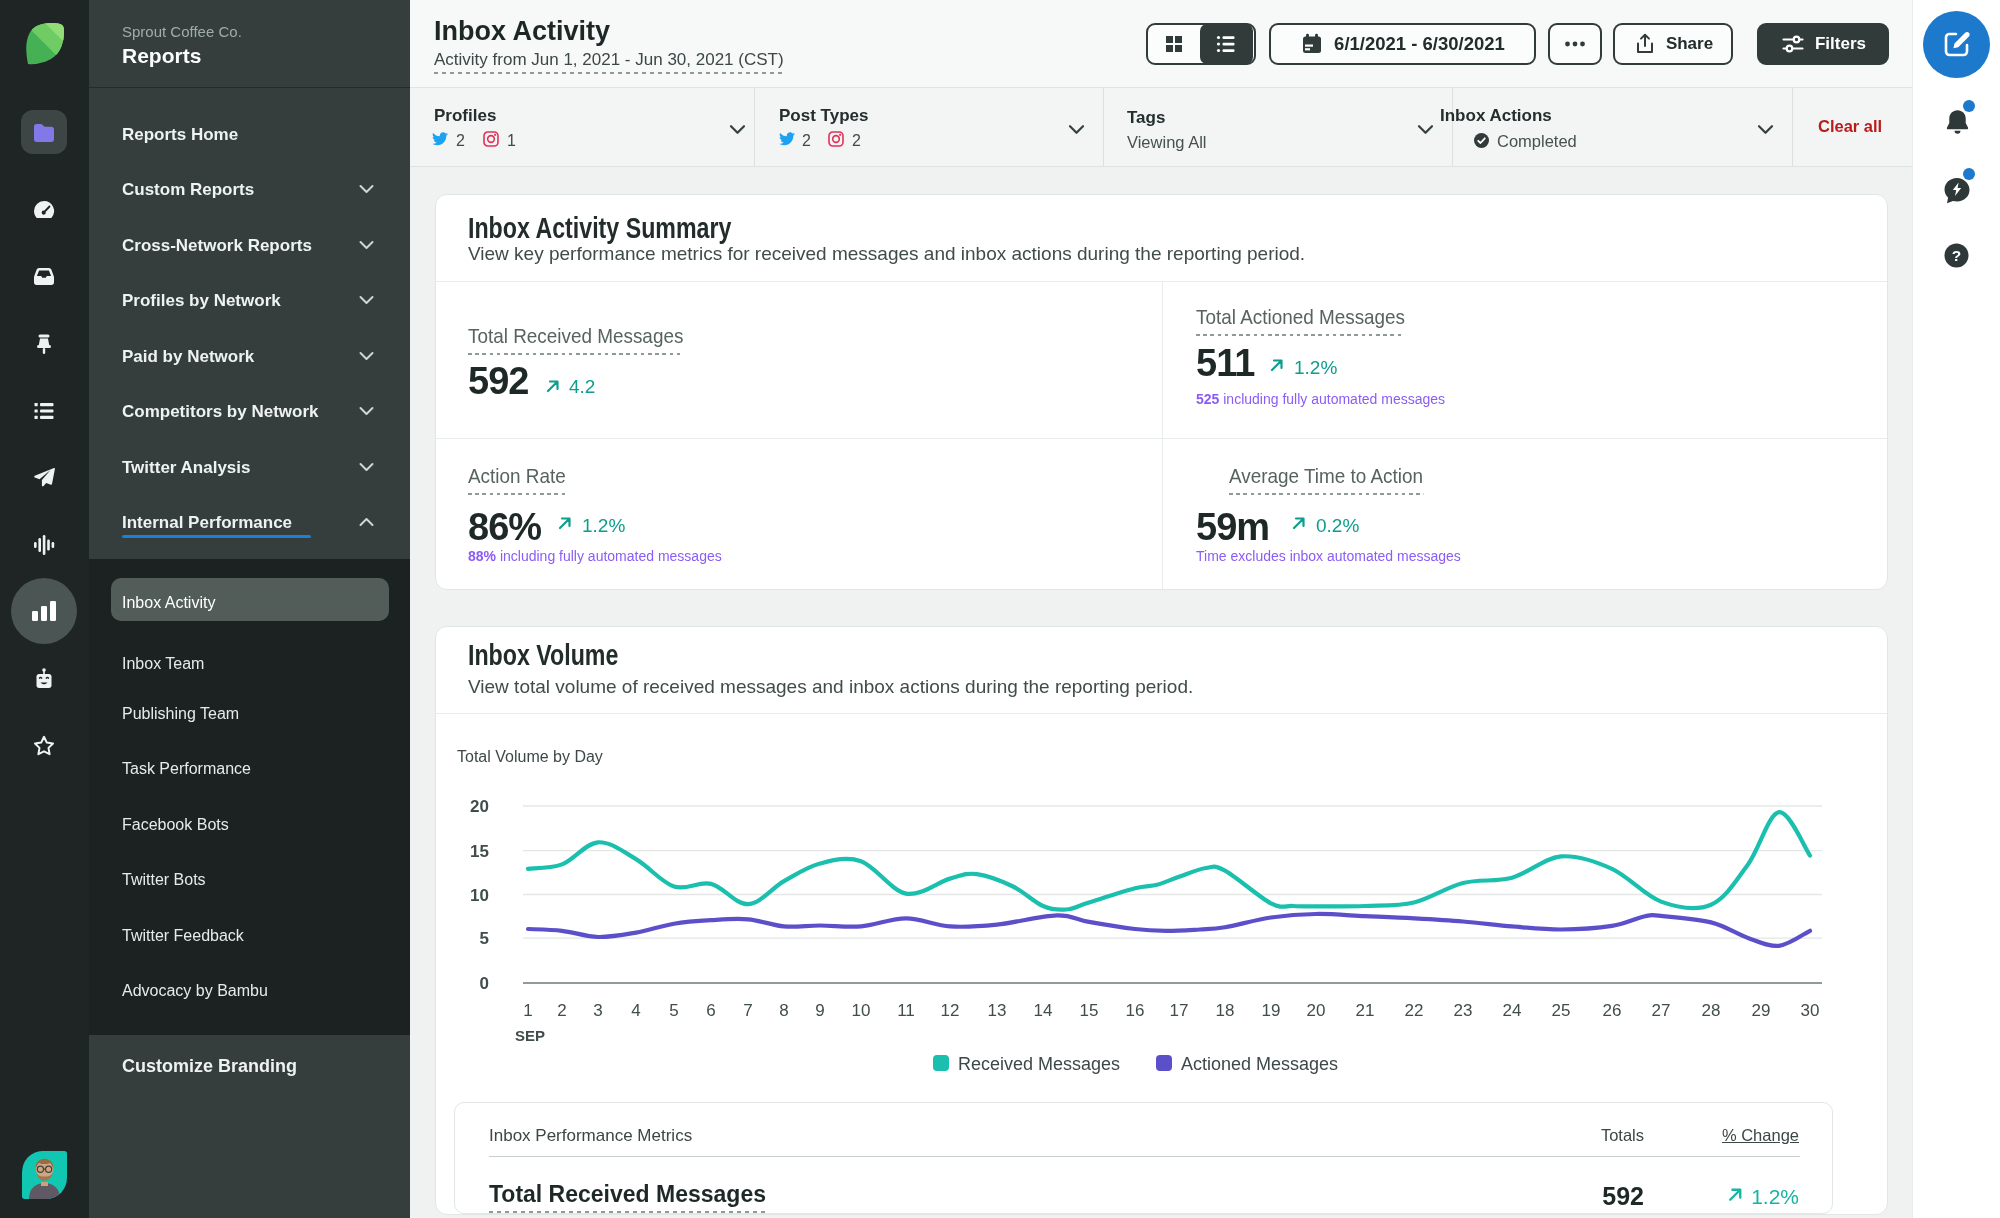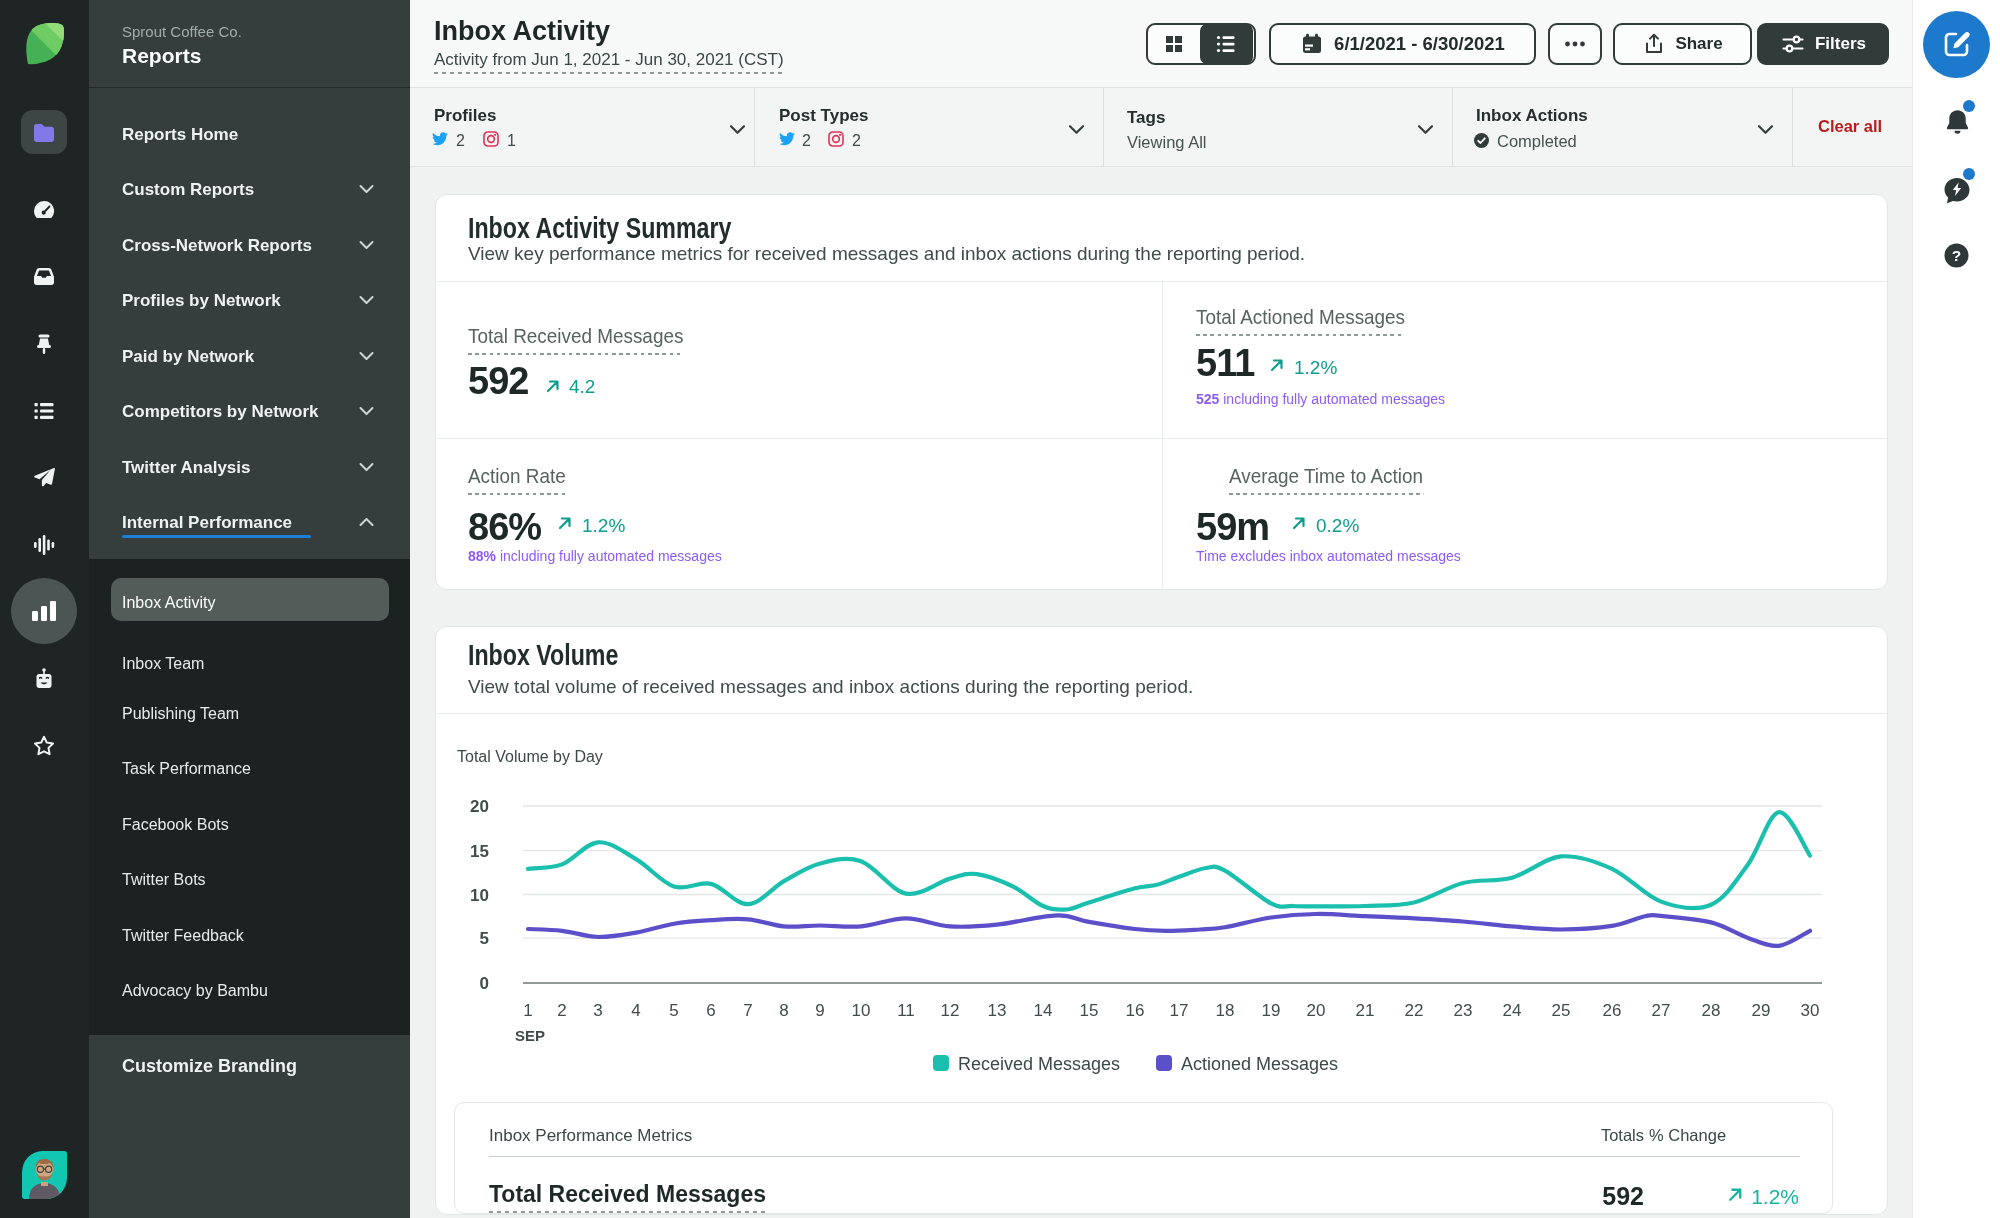--- a/index.html
+++ b/index.html
@@ -87,21 +87,21 @@
 <div class="fdiv" style="left:1452px;"></div>
 <div class="fdiv" style="left:1792px;"></div>
 <div class="flabel" style="left:434px; top:106px;">Profiles</div>
 <div class="fcount" style="left:456px; top:132px;">2</div>
 <div class="fcount" style="left:507px; top:132px;">1</div>
 <div class="flabel" style="left:779px; top:106px;">Post Types</div>
 <div class="fcount" style="left:802px; top:132px;">2</div>
 <div class="fcount" style="left:852px; top:132px;">2</div>
 <div class="flabel" style="left:1127px; top:108px;">Tags</div>
 <div class="fsub" style="left:1127px; top:133px;">Viewing All</div>
-<div class="flabel" style="left:1476px; top:106px;text-align:center;">Inbox Actions</div>
+<div class="flabel" style="left:1440px; top:106px;text-align:center;">Inbox Actions</div>
 <div class="fsub" style="left:1497px; top:132px;">Completed</div>
 <div class="abs" style="left:1818px; top:117px; font-size:16.5px; font-weight:600; color:#b91c1c;">Clear all</div>
 
 <div class="card" id="sumcard" style="left:435px; top:194px; width:1453px; height:396px;"></div>
 <div class="abs" style="left:468px; top:212px;"><span class="h2">Inbox Activity Summary</span></div>
 <div class="abs subtext" style="left:468px; top:243px;">View key performance metrics for received messages and inbox actions during the reporting period.</div>
 <div class="abs" style="left:436px; top:281px; width:1451px; height:1px; background:#e8ecea;"></div>
 <div class="abs" style="left:1162px; top:282px; width:1px; height:307px; background:#e8ecea;"></div>
 <div class="abs" style="left:436px; top:438px; width:726px; height:1px; background:#e8ecea;"></div>
 <div class="abs" style="left:1163px; top:438px; width:724px; height:1px; background:#e8ecea;"></div>
@@ -170,21 +170,21 @@
 </div>
 <div class="btn" style="left:1548px; width:54px;">
   <svg width="26" height="26" viewBox="0 0 26 26">
       <g fill="#313b3a">
         <circle cx="5.5" cy="13" r="2.4"></circle>
         <circle cx="13" cy="13" r="2.4"></circle>
         <circle cx="20.5" cy="13" r="2.4"></circle>
       </g>
     </svg>
 </div>
-<div class="btn" style="left:1613px; width:139px;">
+<div class="btn" style="left:1613px; width:120px;">
   <svg width="24" height="24" viewBox="0 0 24 24" style="margin-right:9px;" fill="none" stroke="#313b3a" stroke-width="2" stroke-linecap="round" stroke-linejoin="round">
       <path d="M5 11.5v8.5h14v-8.5"></path>
       <path d="M12 14V3.2"></path>
       <path d="M8 6.6 12 2.8 16 6.6"></path>
     </svg>
   <span class="btxt">Share</span>
 </div>
 <div class="btn dark" style="left:1757px; width:132px;">
   <svg width="26" height="26" viewBox="0 0 26 26" style="margin-right:9px;" stroke="#fff" stroke-width="2.2" stroke-linecap="round" fill="none">
       <path d="M3.5 8.5h10M19.5 8.5h3M3.5 17.5h3M12.5 17.5h10"></path>
@@ -255,21 +255,21 @@
   <rect x="1156" y="1055" width="16" height="16" rx="4" fill="#5c50ca"></rect>
   <g font-family="Liberation Sans, sans-serif" font-size="18" fill="#3d4948">
     <text x="958" y="1070">Received Messages</text>
     <text x="1181" y="1070">Actioned Messages</text>
   </g>
 </svg>
 
 <div class="card" style="left:454px; top:1102px; width:1379px; height:112px; border-radius:10px;"></div>
 <div class="abs" style="left:489px; top:1126px; font-size:17px; color:#3b4746;">Inbox Performance Metrics</div>
 <div class="abs" style="left:1494px; top:1126px; width:150px; text-align:right; font-size:16.5px; color:#3b4746;">Totals</div>
-<div class="abs" style="left:1649px; top:1126px; width:150px; text-align:left; font-size:16.5px; color:#3b4746;">% Change</div>
+<div class="abs" style="left:1649px; top:1126px; width:150px; text-align:right; font-size:16.5px; color:#3b4746;text-decoration:underline;">% Change</div>
 <div class="abs" style="left:489px; top:1156px; width:1311px; height:1px; background:#c8cecd;"></div>
 <div class="abs" style="left:489px; top:1183px; font-size:23px; line-height:23px; font-weight:bold; color:#1d2827; padding-bottom:7px; background-image:repeating-linear-gradient(90deg, #8d9a98 0 4px, transparent 4px 8px); background-position:left bottom; background-size:100% 2px; background-repeat:no-repeat;">Total Received Messages</div>
 <div class="abs" style="left:1494px; top:1182px; width:150px; text-align:right; font-size:25px; font-weight:bold; color:#1d2827;">592</div>
 <svg class="abs" style="left:1726px; top:1185px;" width="19" height="19" viewBox="0 0 18 18">
     <path d="M4 14 L13 5 M6 4.5 H13.5 V12" stroke="#16b5a2" stroke-width="2.2" fill="none" stroke-linecap="round" stroke-linejoin="round"></path>
   </svg>
 <div class="abs" style="left:1649px; top:1185px; width:150px; text-align:right; font-size:21px; color:#16b5a2;">1.2%</div>
 
 <svg class="abs" style="left:359px; top:184px;" width="15" height="10" viewBox="0 0 15 10">
     <path d="M1.5 2 L7.5 8 L13.5 2" stroke="#cfd6d5" stroke-width="2" fill="none" stroke-linecap="round" stroke-linejoin="round"></path>

